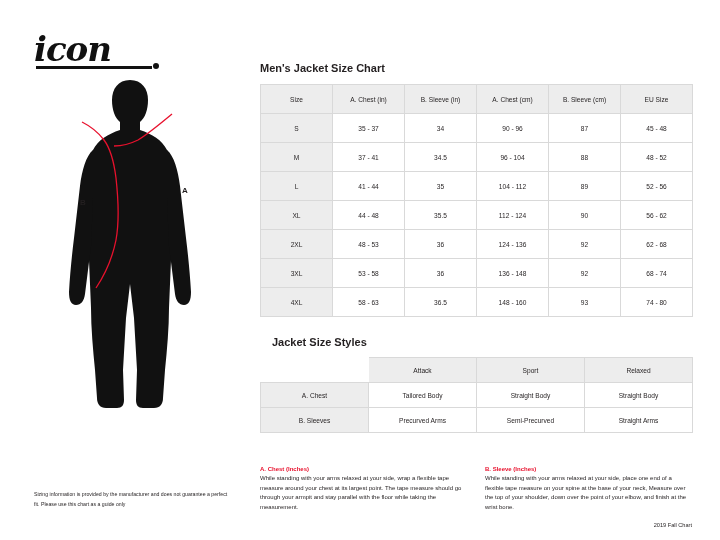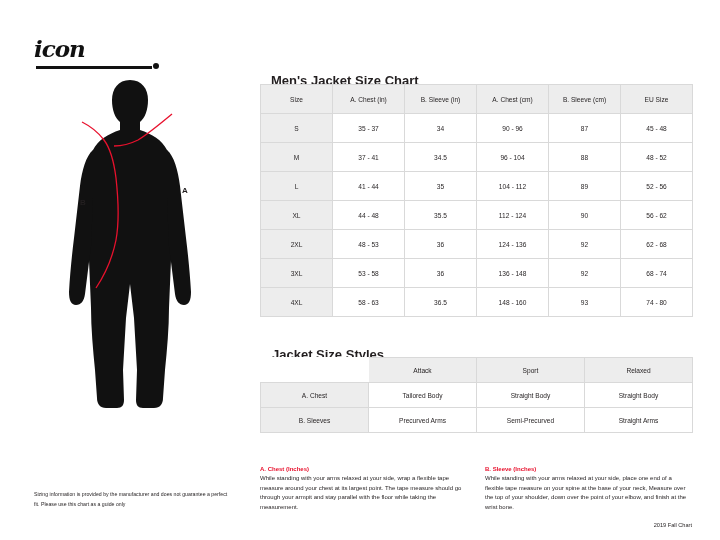--- a/index.html
+++ b/index.html
@@ -23,21 +23,21 @@
 
   #brand-logo {
     position: absolute;
     left: 34px; top: 28px;
     width: 120px; height: 42px;
   }
   #brand-logo .logo-text {
     font-family: "DejaVu Serif", serif;
     font-style: italic;
     font-weight: bold;
-    font-size: 23px;
+    font-size: 34px;
     letter-spacing: -1px;
     color: #111;
     line-height: 42px;
   }
   #brand-logo .logo-underline {
     position: absolute;
     left: 2px; bottom: 1px;
     width: 116px; height: 3px;
     background: #111;
   }
@@ -76,27 +76,27 @@
   }
 
   
   #right-col {
     position: absolute;
     left: 260px; top: 0;
     width: 432px; height: 540px;
   }
 
   .section-title {
-    font-size: 13px;
+    font-size: 11px;
     font-weight: bold;
     color: #231f20;
-    margin: 11px;
+    margin: 0;
   }
   #size-chart-title { position: absolute; left: 0; top: 62px; }
-  #styles-title { position: absolute; left: 1px; top: 336px; }
+  #styles-title { position: absolute; left: 12px; top: 336px; }
   #measure-title { position: absolute; left: 0; top: 449px; }
 
   table {
     border-collapse: collapse;
     width: 432px;
     table-layout: fixed;
   }
   table td, table th {
     border: 1px solid #d9d9d9;
     font-size: 6.6px;

